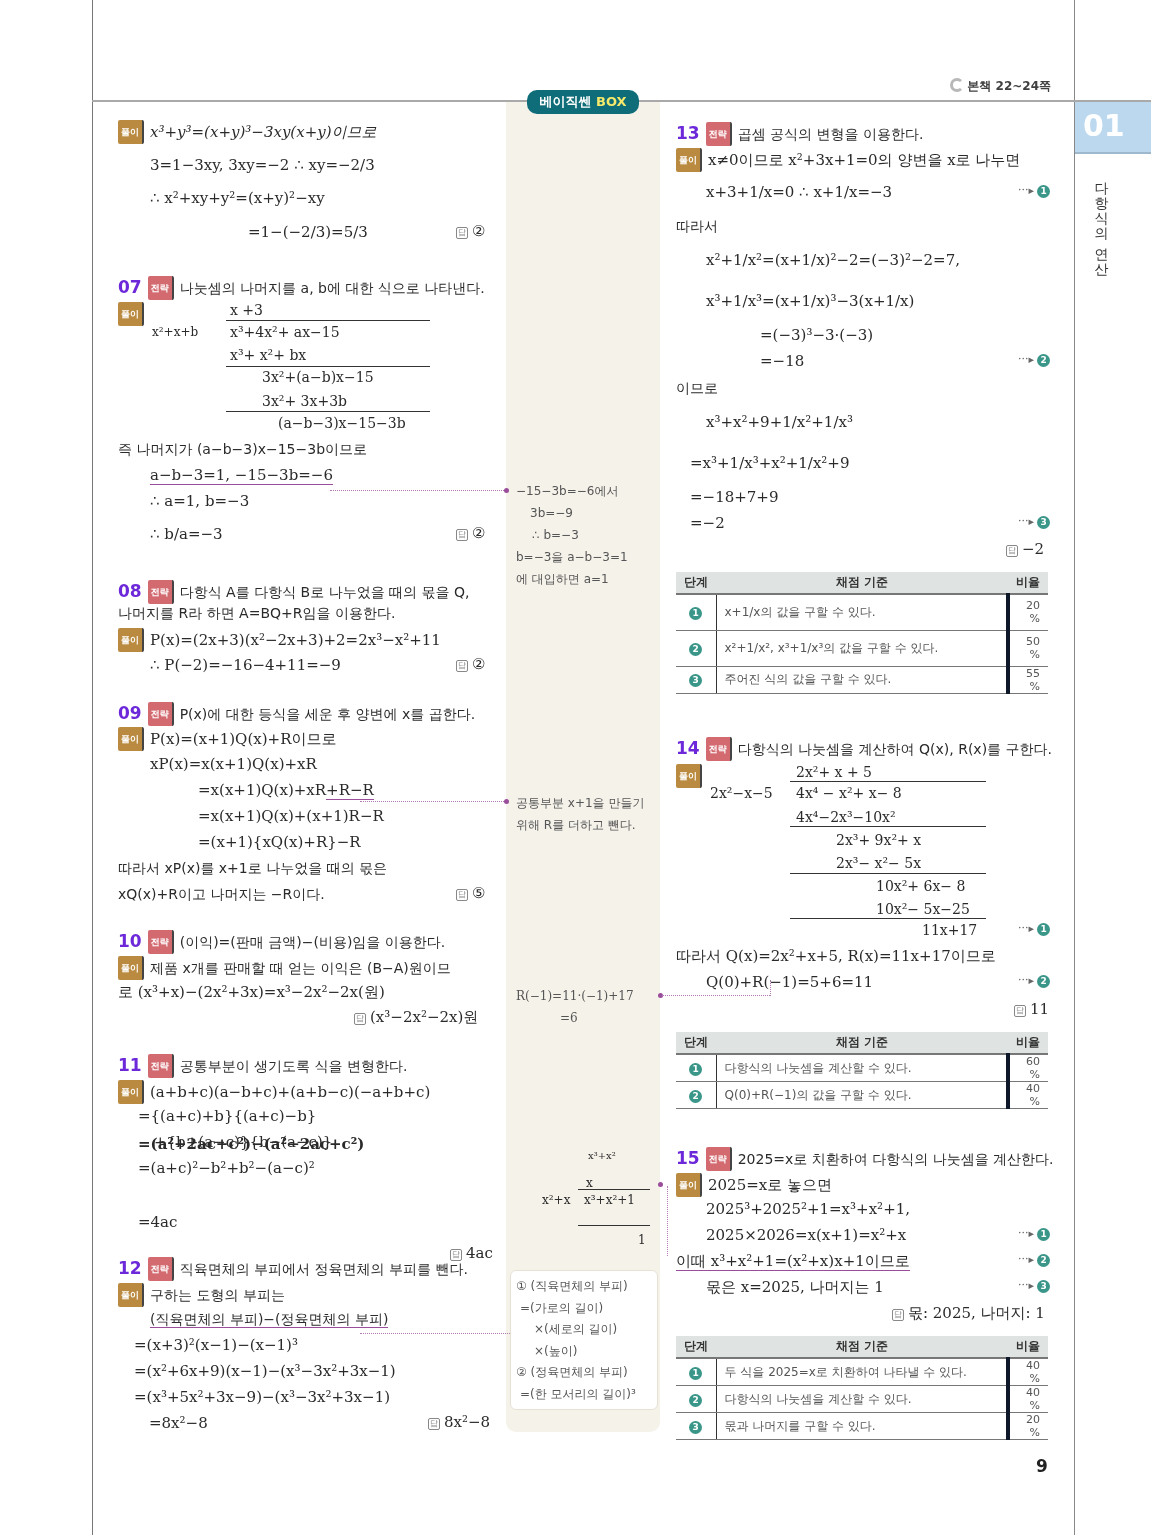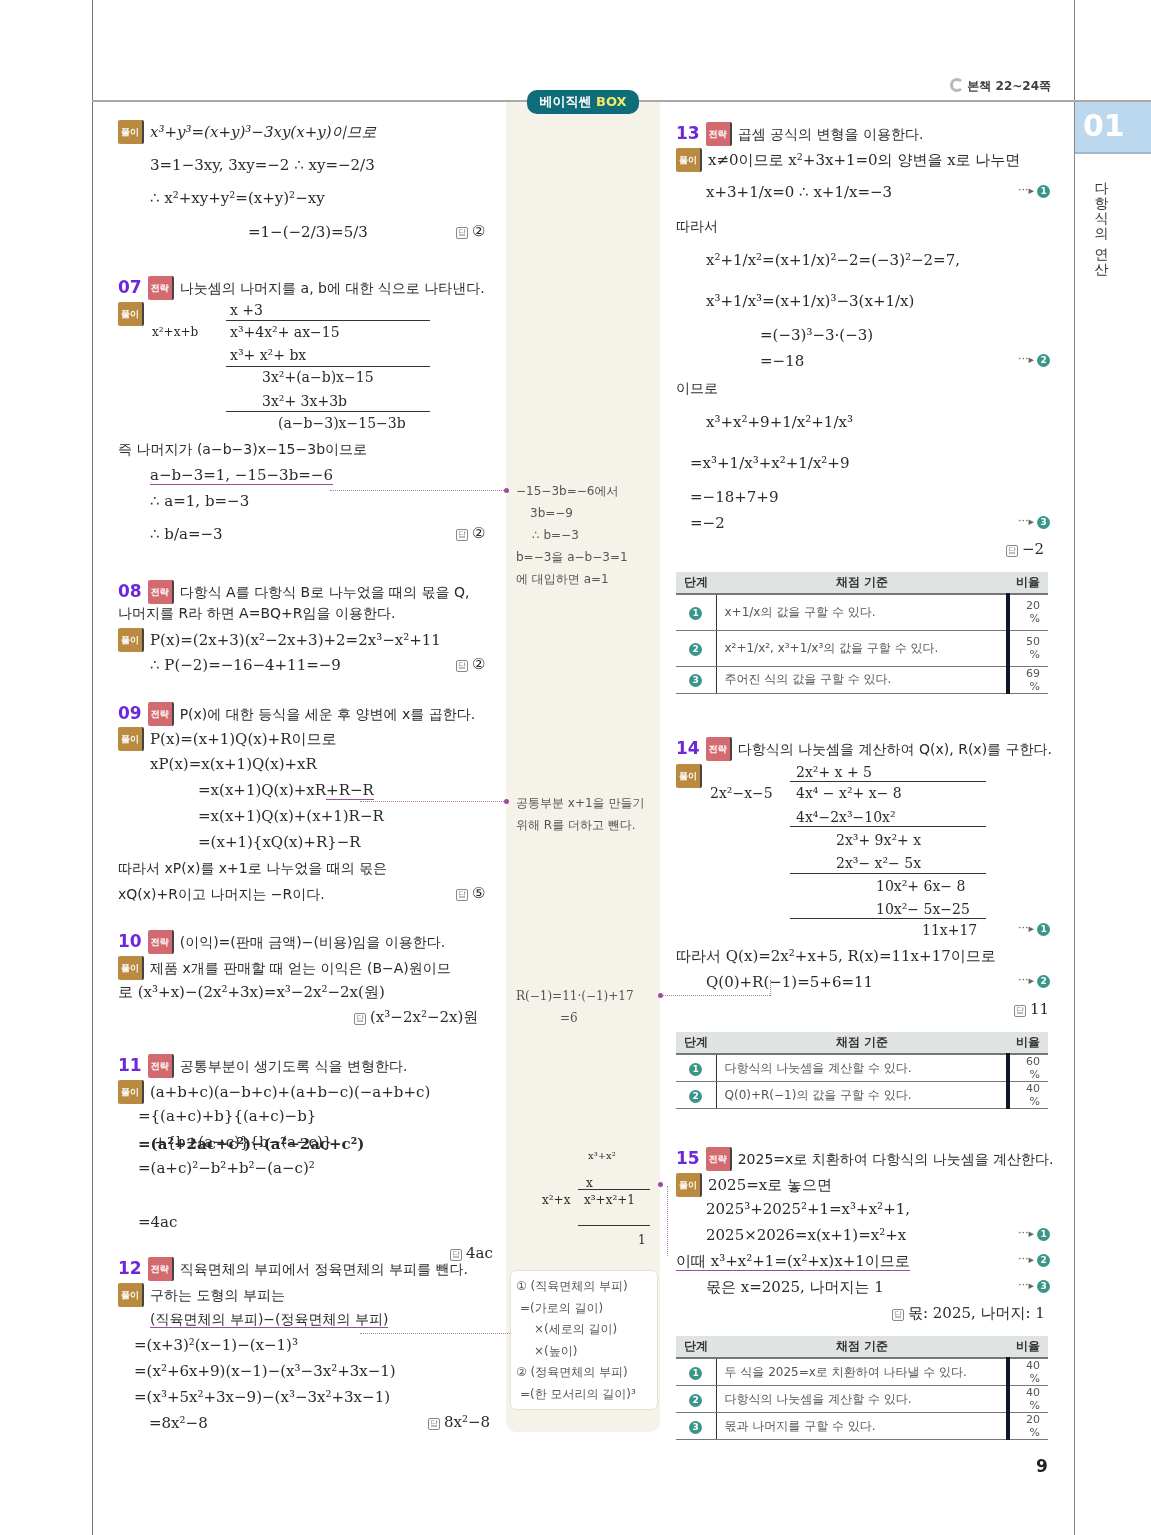--- a/index.html
+++ b/index.html
@@ -212,21 +212,21 @@
         <td class="c3">20 %</td>
       </tr>
   <tr style="height:36px">
         <td class="c1"><span class="circ">2</span></td>
         <td>x²+1/x², x³+1/x³의 값을 구할 수 있다.</td>
         <td class="c3">50 %</td>
       </tr>
   <tr>
         <td class="c1"><span class="circ">3</span></td>
         <td>주어진 식의 값을 구할 수 있다.</td>
-        <td class="c3">69 %</td>
+        <td class="c3">55 %</td>
       </tr>
 </tbody>
   </table>
 
 <div class="line" style="left:676px;top:737px;"><span class="qnum">14</span><span class="tag strategy">전략</span><span class="kor">다항식의 나눗셈을 계산하여 Q(x), R(x)를 구한다.</span></div>
 <div class="line" style="left:676px;top:764px;"><span class="tag solution">풀이</span></div>
 <div class="line" style="left:796px;top:762px;font-size:14px;">2x²+  x  +  5</div>
 <div class="hr" style="left:790px;top:781px;width:196px;"></div>
 <div class="line" style="left:710px;top:783px;font-size:14px;">2x²−x−5</div>
 <div class="line" style="left:796px;top:783px;font-size:14px;">4x⁴        −    x²+    x−  8</div>

